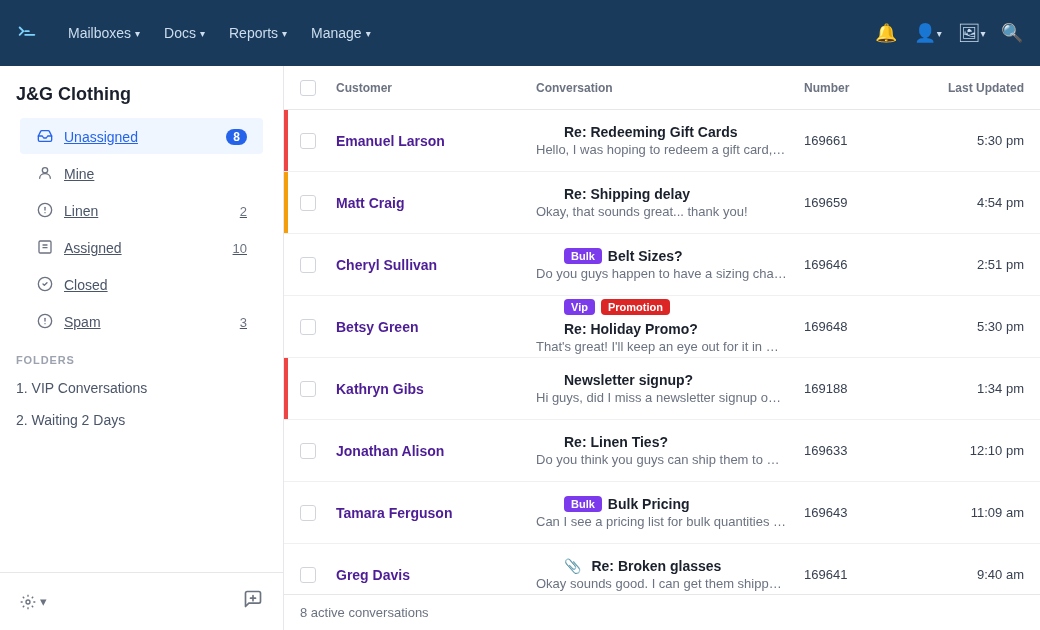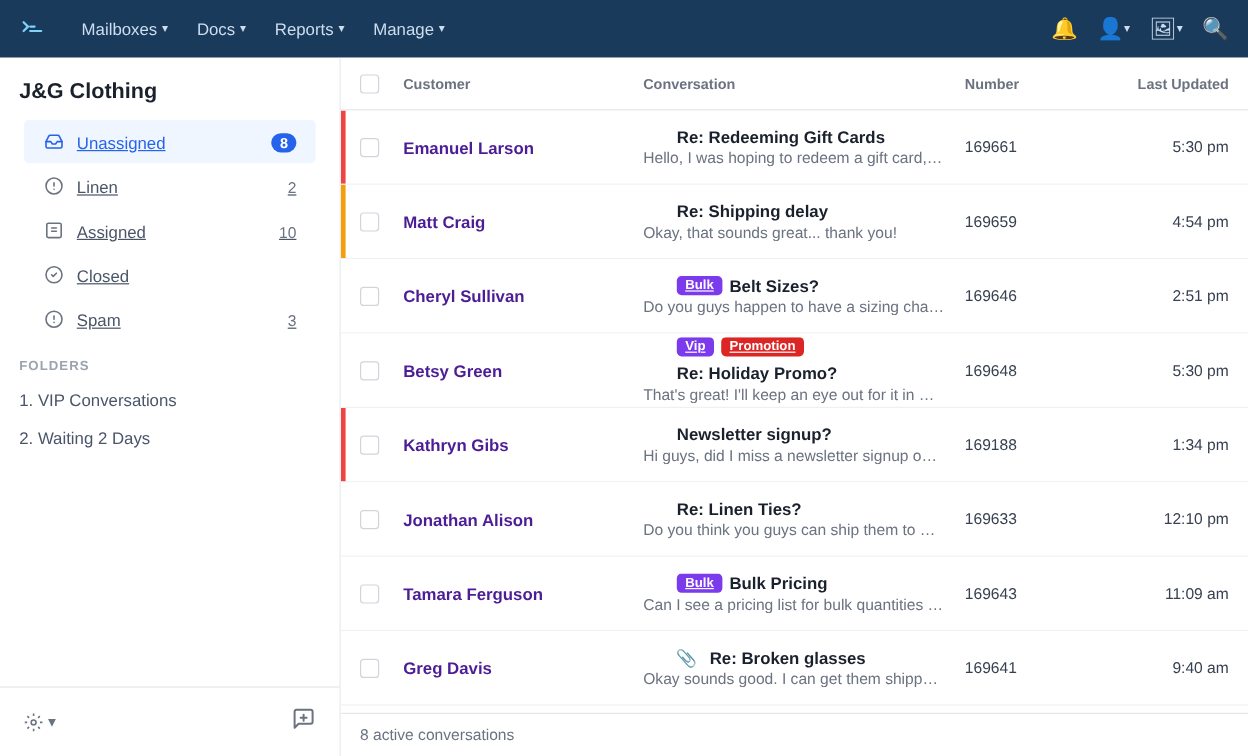--- a/index.html
+++ b/index.html
@@ -1,21 +1,21 @@
 <!DOCTYPE html>
 <html><head>
   <meta charset="utf-8">
   <style>
     * { box-sizing: border-box; margin: 0; padding: 0; }
     body { font-family: -apple-system, BlinkMacSystemFont, 'Segoe UI', sans-serif; font-size: 14px; background: #f5f6fa; display: flex; flex-direction: column; height: 630px; width: 1040px; overflow: hidden; }
 
     
     .top-nav {
       background: #1a3a5c;
-      height: 48px;
+      height: 66px;
       display: flex;
       align-items: center;
       padding: 16px 16px;
       color: #fff;
       flex-shrink: 0;
     }
     .top-nav-logo {
       margin-right: 20px;
       display: flex;
       align-items: center;
@@ -270,21 +270,20 @@
     }
 
     
     .tag {
       display: inline-block;
       padding: 2px 7px;
       border-radius: 4px;
       font-size: 11px;
       font-weight: 700;
       flex-shrink: 0;
-      text-decoration: underline;
     }
     .tag-bulk { background: #7c3aed; color: #fff; }
     .tag-vip { background: #7c3aed; color: #fff; }
     .tag-promotion { background: #dc2626; color: #fff; }
 
     
     .attach-icon {
       font-size: 14px;
       color: #9ca3af;
       margin-right: 4px;
@@ -353,20 +352,29 @@
         <span class="item-icon">
           <svg width="16" height="16" viewBox="0 0 24 24" fill="none" stroke="#2563eb" stroke-width="2" stroke-linecap="round" stroke-linejoin="round">
             <polyline points="22 12 16 12 14 15 10 15 8 12 2 12"></polyline>
             <path d="M5.45 5.11L2 12v6a2 2 0 002 2h16a2 2 0 002-2v-6l-3.45-6.89A2 2 0 0016.76 4H7.24a2 2 0 00-1.79 1.11z"></path>
           </svg>
         </span>
         <span class="item-label">Unassigned</span>
         <span class="item-badge">8</span>
       </div>
 
+      <div class="sidebar-item">
+        <span class="item-icon">
+          <svg width="16" height="16" viewBox="0 0 24 24" fill="none" stroke="#6b7280" stroke-width="2" stroke-linecap="round" stroke-linejoin="round">
+            <circle cx="12" cy="8" r="4"></circle>
+              <path d="M4 20c0-4 3.6-7 8-7s8 3 8 7"></path>
+          </svg>
+        </span>
+        <span class="item-label">Mine</span>
+      </div>
 
       <div class="sidebar-item">
         <span class="item-icon">
           <svg width="16" height="16" viewBox="0 0 24 24" fill="none" stroke="#6b7280" stroke-width="2" stroke-linecap="round" stroke-linejoin="round">
             <circle cx="12" cy="12" r="10"></circle>
               <line x1="12" y1="8" x2="12" y2="12"></line>
               <line x1="12" y1="16" x2="12.01" y2="16"></line>
           </svg>
         </span>
         <span class="item-label">Linen</span>

